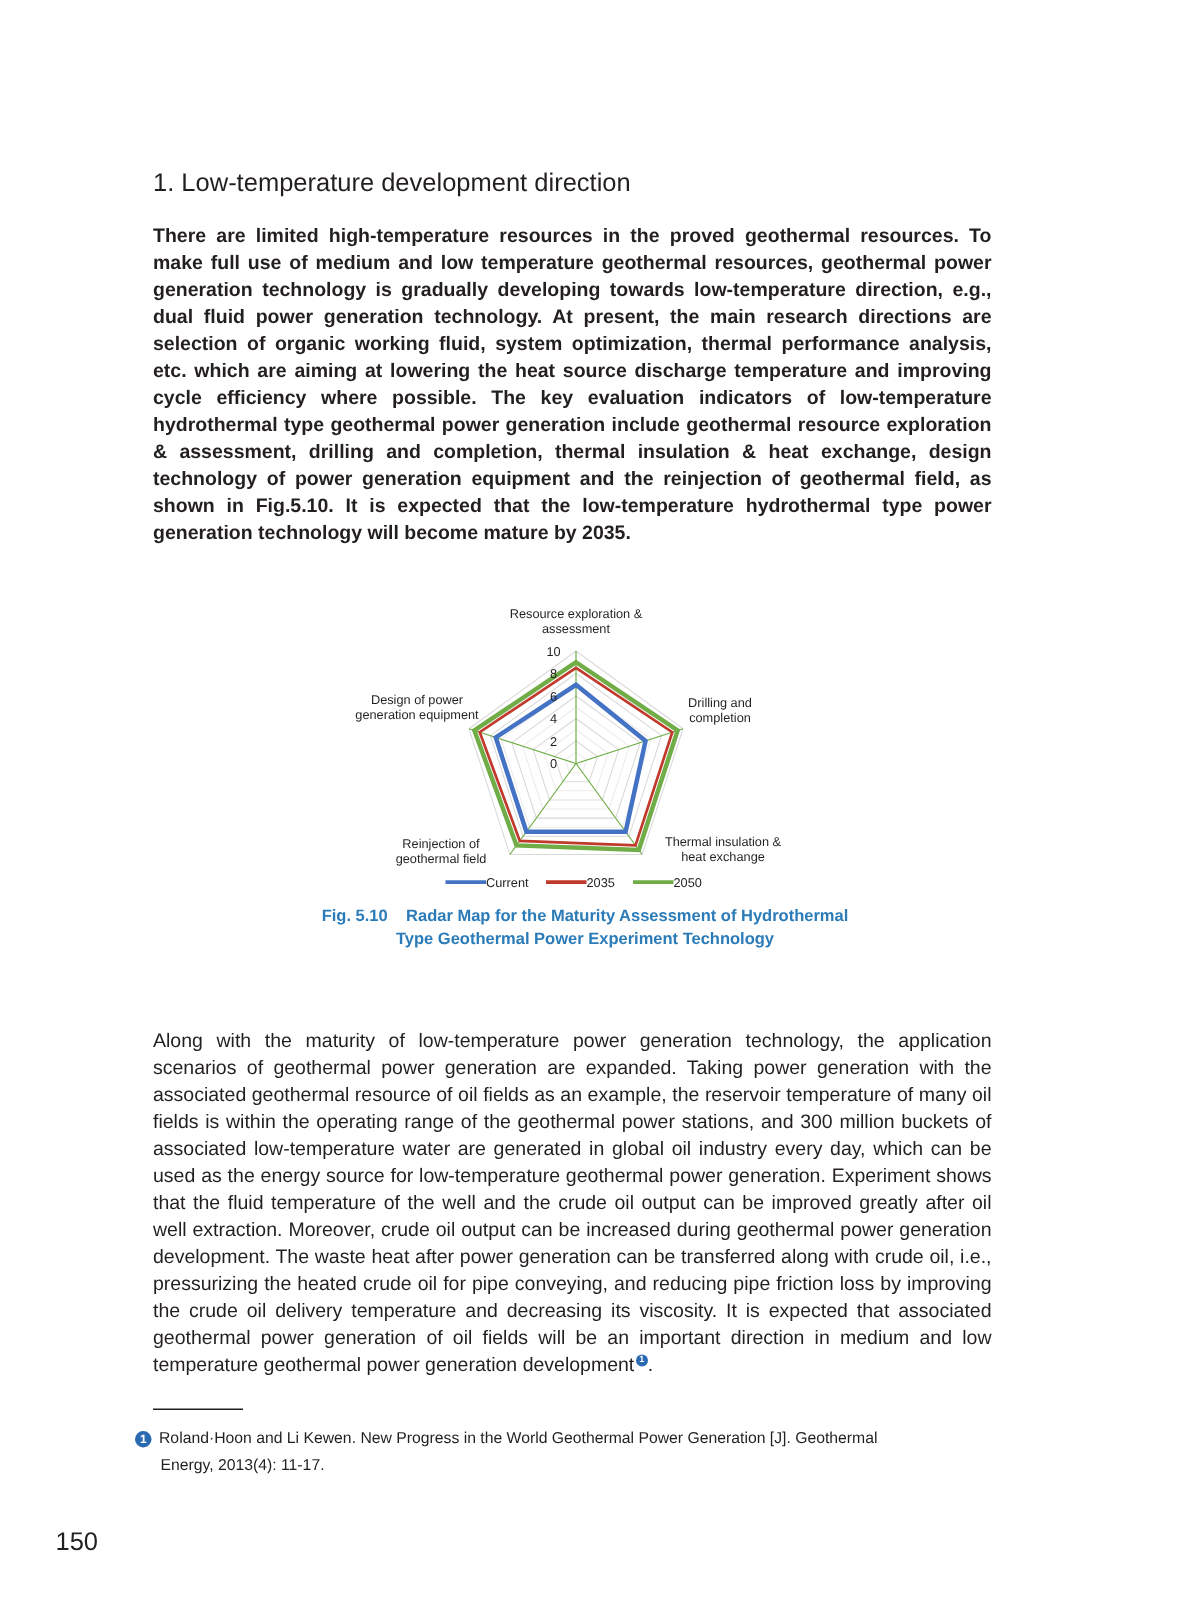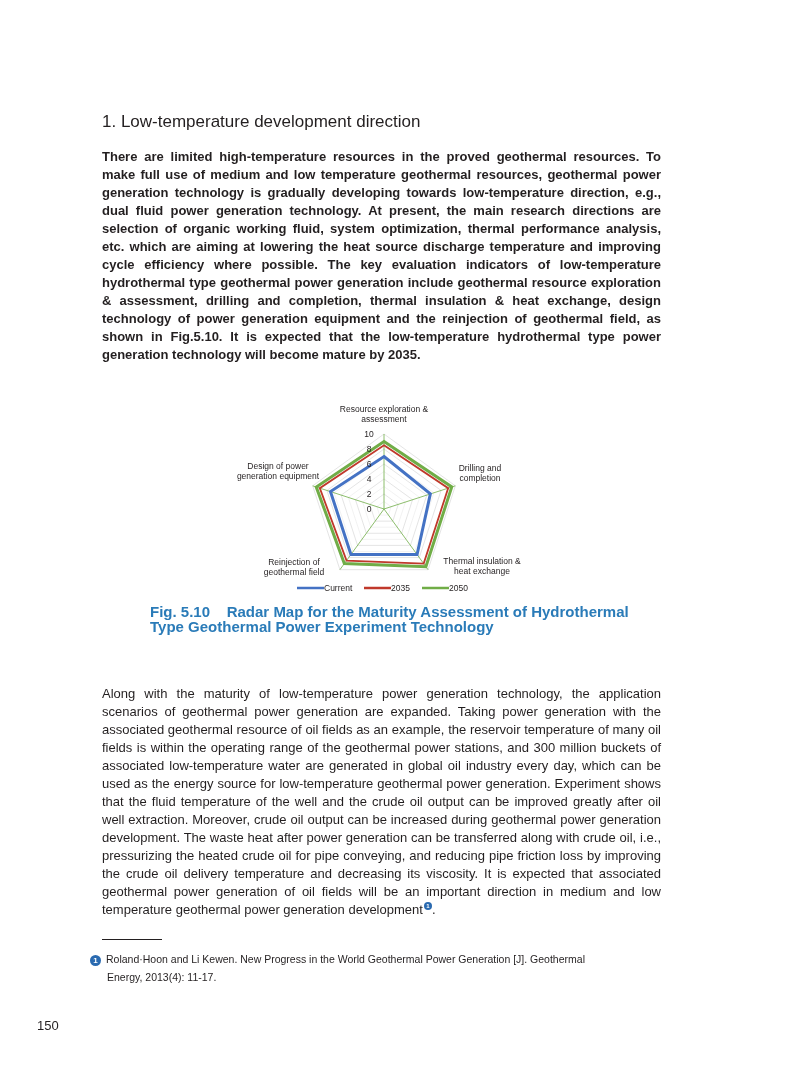--- a/index.html
+++ b/index.html
@@ -7,34 +7,34 @@
          font-family: "Liberation Sans", sans-serif; color: #231f20; }
   .heading { position: absolute; left: 102px; top: 112px; font-size: 17px; letter-spacing: 0; }
   .para { position: absolute; left: 102px; width: 559px; font-size: 13px; line-height: 18px;
           text-align: justify; }
   #p1 { top: 148px; font-weight: bold; }
   #p2 { top: 685px; }
   .chart { position: absolute; left: 200px; top: 396px; width: 380px; height: 210px; }
   .chart svg { width: 380px; height: 210px; display: block; }
   .axis-label { font-family: "Liberation Sans", sans-serif; font-size: 8.5px; fill: #231f20; }
   .tick-label { font-family: "Liberation Sans", sans-serif; font-size: 8.5px; fill: #231f20; }
-  .caption { position: absolute; left: 150px; width: 480px; top: 604px; text-align: left;
-             color: #2a7bb8; font-weight: bold; font-size: 15px; line-height: 15px; }
+  .caption { position: absolute; left: 150px; width: 480px; top: 604px; text-align: center;
+             color: #2a7bb8; font-weight: bold; font-size: 11px; line-height: 15px; }
   .fn-rule { position: absolute; left: 102px; top: 939px; width: 60px; height: 0;
              border-top: 1px solid #231f20; }
   .footnote { position: absolute; left: 90px; top: 950px; width: 559px; font-size: 10.5px;
               line-height: 18px; text-align: justify; }
   .fn-marker { display: inline-block; width: 11px; height: 11px; border-radius: 50%;
                background: #2a6ab0; color: #fff; font-size: 8px; line-height: 11px;
                text-align: center; font-weight: bold; vertical-align: 0px; margin-right: 5px; }
   .fn-indent { padding-left: 17px; }
   .sup-marker { display: inline-block; width: 8px; height: 8px; border-radius: 50%;
                 background: #2a6ab0; color: #fff; font-size: 6px; line-height: 8px;
                 text-align: center; font-weight: bold; vertical-align: 6px; margin-left: 1px; }
-  .page-number { position: absolute; left: 37px; top: 1018px; font-size: 13px; }
+  .page-number { position: absolute; left: 37px; top: 1018px; font-size: 17px; }
 </style>
 </head>
 <body>
 
 <div class="heading">1. Low-temperature development direction</div>
 
 <div class="para" id="p1">There are limited high-temperature resources in the proved geothermal resources. To make full use of medium and low temperature geothermal resources, geothermal power generation technology is gradually developing towards low-temperature direction, e.g., dual fluid power generation technology. At present, the main research directions are selection of organic working fluid, system optimization, thermal performance analysis, etc. which are aiming at lowering the heat source discharge temperature and improving cycle efficiency where possible. The key evaluation indicators of low-temperature hydrothermal type geothermal power generation include geothermal resource exploration &amp; assessment, drilling and completion, thermal insulation &amp; heat exchange, design technology of power generation equipment and the reinjection of geothermal field, as shown in Fig.5.10. It is expected that the low-temperature hydrothermal type power generation technology will become mature by 2035.</div>
 
 <div class="chart">
   <svg id="radar" viewBox="0 0 380 210">

